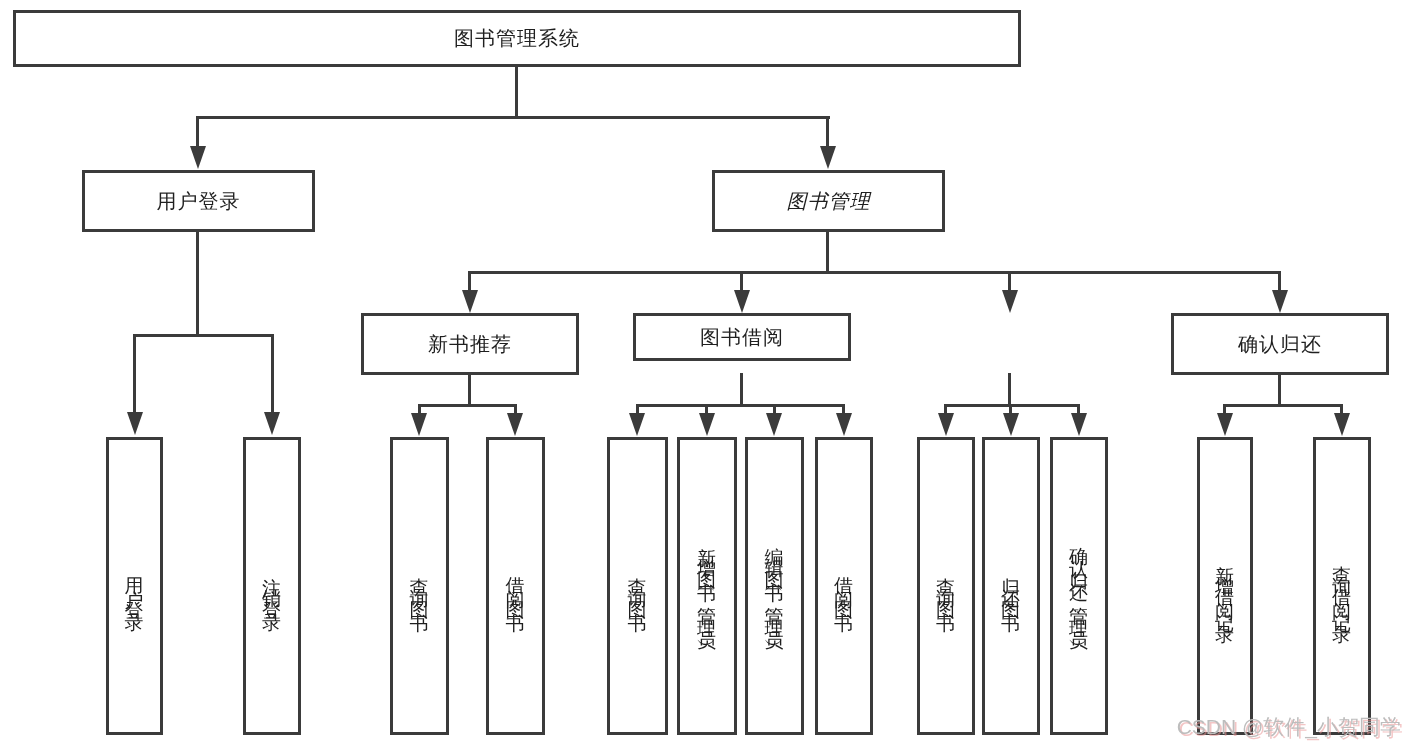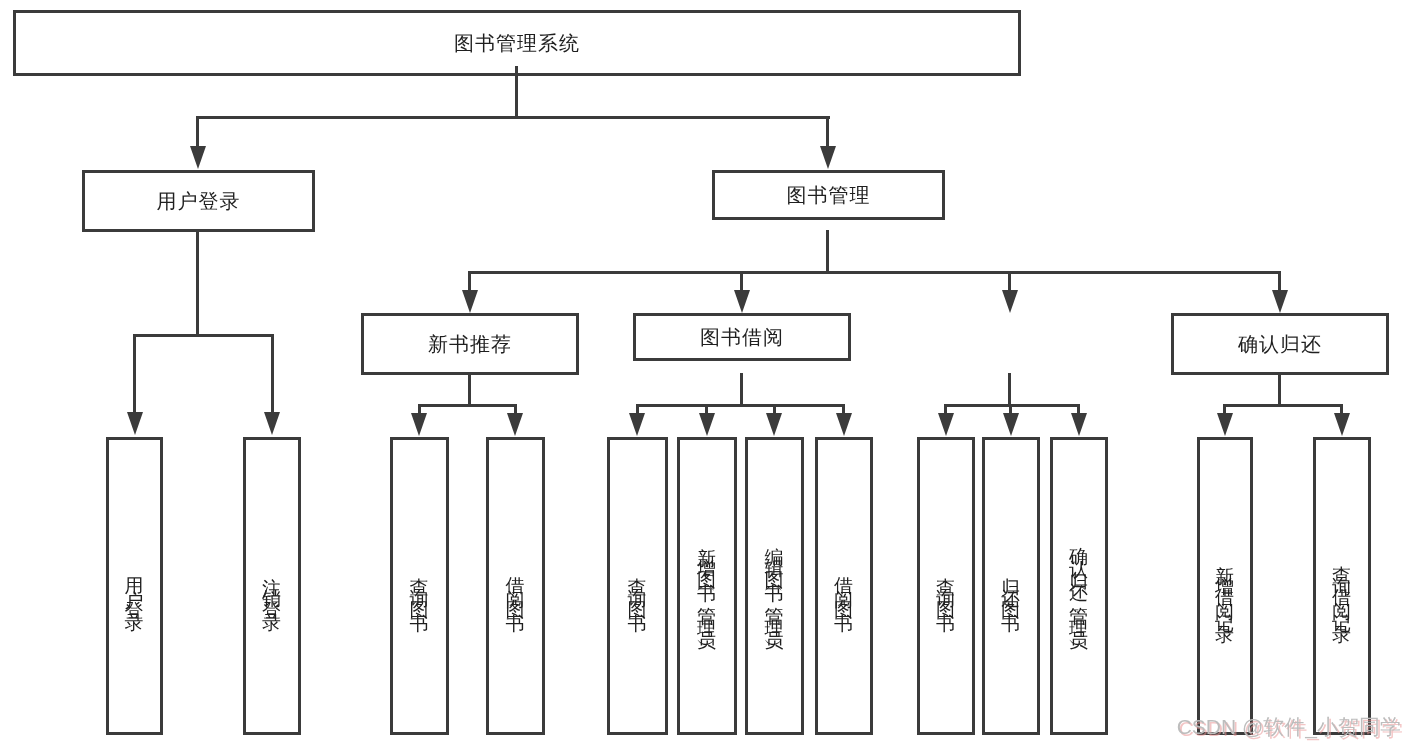--- a/index.html
+++ b/index.html
@@ -28,28 +28,28 @@
     position:absolute;right:4px;bottom:6px;font-size:21px;
     color:#bdbdbd;text-shadow:2px 2px 0 rgba(233,150,150,0.55);
     white-space:nowrap;
   }
 </style>
 </head>
 <body>
 
 <div id="canvas">
 
-  <div class="box" style="left:13px;top:10px;width:1008px;height:66px;">
+  <div class="box" style="left:13px;top:10px;width:1008px;height:57px;">
     <span>图书管理系统</span>
   </div>
 
   <div class="box" style="left:82px;top:170px;width:233px;height:62px;">
     <span>用户登录</span>
   </div>
-  <div class="box" style="left:712px;top:170px;width:233px;height:50px;">
+  <div class="box" style="left:712px;top:170px;width:233px;height:62px;font-style:italic;">
     <span>图书管理</span>
   </div>
 
   <div class="box" style="left:361px;top:313px;width:218px;height:62px;">
     <span>新书推荐</span>
   </div>
   <div class="box" style="left:633px;top:313px;width:218px;height:48px;">
     <span>图书借阅</span>
   </div>
   <div class="box" style="left:1171px;top:313px;width:218px;height:62px;">

